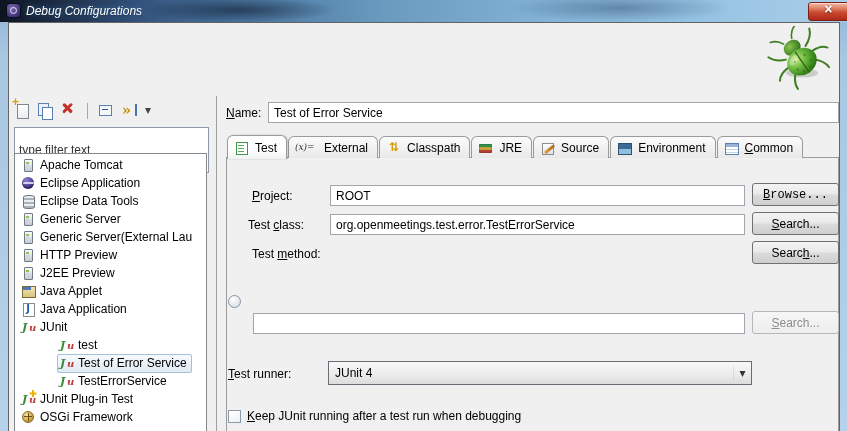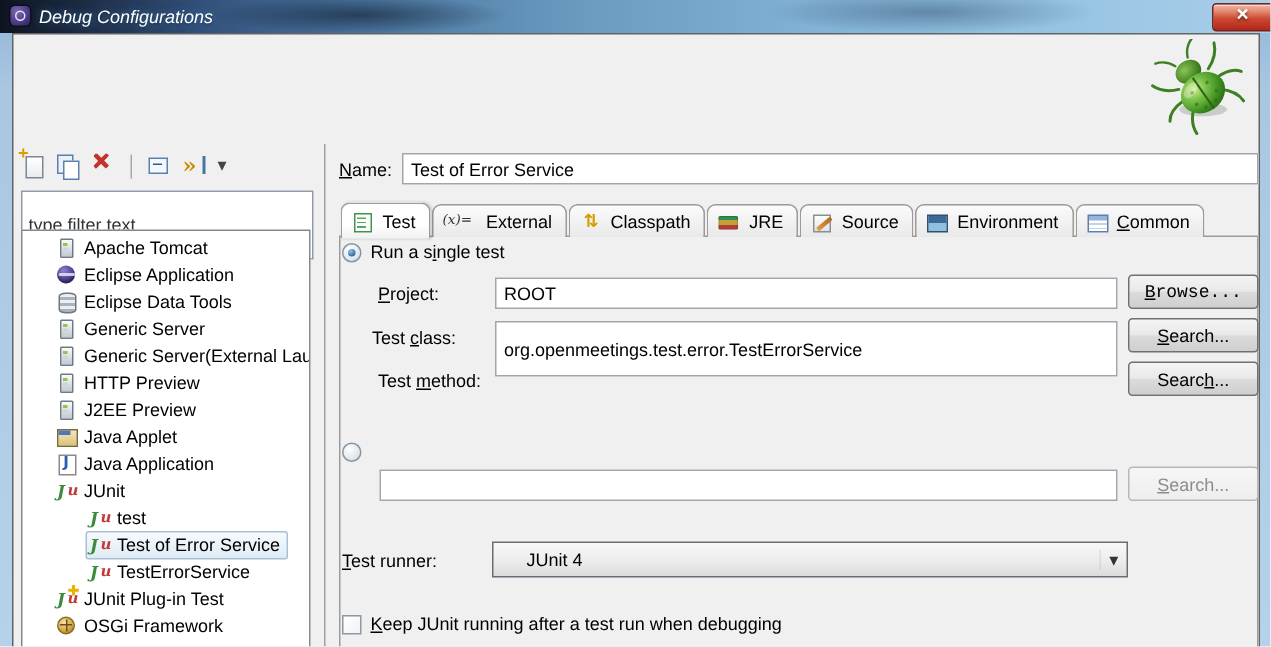--- a/index.html
+++ b/index.html
@@ -47,21 +47,21 @@
   .tb-filter::before{content:"»";position:absolute;left:2px;top:0;color:#c89000;font:bold 15px/18px "DejaVu Serif",serif;}
   .tb-filter::after{content:"";position:absolute;right:3px;top:3px;width:2px;height:12px;background:#4a74a8;}
   .tb-menu{width:14px;}
   .tb-menu::before{content:"▾";position:absolute;left:2px;top:1px;color:#444;font-size:12px;line-height:16px;}
   .filter-input{position:absolute;left:14px;top:127px;width:185px;height:20px;border:1px solid #8e99a5;
     padding:12px 4px;font:12px "Liberation Sans",sans-serif;background:#fff;}
   .filter-input::placeholder{color:#333;opacity:1;}
   .tree{position:absolute;left:14px;top:153px;width:193px;height:281px;background:#fff;
     border:1px solid #82898f;box-sizing:border-box;overflow:hidden;padding-top:2px;}
   .trow{height:18px;display:flex;align-items:center;white-space:nowrap;}
-  .trow.i1{padding-left:20px;} .trow.i2{padding-left:42px;}
+  .trow.i1{padding-left:4px;} .trow.i2{padding-left:42px;}
   .tsel{display:inline-flex;align-items:center;gap:4px;height:17px;padding:0 4px 0 1px;
     border:1px solid transparent;border-radius:2px;}
   .tsel.selected{background:linear-gradient(180deg,#f6fafd,#e0ebf5);border-color:#a6c0d8;}
   .tlabel{font-size:12px;}
   .ti{width:15px;height:15px;flex:none;position:relative;display:inline-block;}
   .ti-server::before{content:"";position:absolute;left:3px;top:1px;width:7px;height:11px;
     border:1px solid #707a86;border-radius:1px;background:linear-gradient(180deg,#fafafa,#c2c8d0);}
   .ti-server::after{content:"";position:absolute;left:5px;top:4px;width:3px;height:2px;background:#8fc64e;
     box-shadow:0 3px 0 #ced3da,0 6px 0 #ced3da;}
   .ti-eclipse::before{content:"";position:absolute;left:1px;top:1px;width:12px;height:12px;border-radius:50%;
@@ -124,21 +124,21 @@
   .radio.checked::after{content:"";position:absolute;left:3px;top:3px;width:5px;height:5px;border-radius:50%;
     background:radial-gradient(circle at 35% 30%,#8fc3ea,#2d6da8 70%,#1d5182);}
   .checkbox{width:13px;height:13px;border:1px solid #8a9aa8;box-sizing:border-box;flex:none;
     background:linear-gradient(135deg,#fff,#eef2f5);}
   .btn{position:absolute;width:87px;height:23px;border:1px solid #707070;border-radius:3px;
     background:linear-gradient(180deg,#f4f4f4,#e9e9e9 48%,#dbdbdb 52%,#cfcfcf);
     font:12px "Liberation Sans",sans-serif;text-align:center;padding:0;}
   .btn.disabled{border-color:#b5b8ba;color:#8d8d8d;background:linear-gradient(180deg,#f6f6f6,#eeeeee);}
   .combo{position:absolute;left:328px;top:361px;width:424px;height:24px;border:1px solid #62githum6d6d;border:1px solid #666d74;
     display:flex;align-items:center;box-sizing:border-box;
-    background:linear-gradient(180deg,#f8f8f8,#ececec 55%,#dcdcdc);padding-left:16px;}
+    background:linear-gradient(180deg,#f8f8f8,#ececec 55%,#dcdcdc);}
   .combo-text{flex:1;padding:0 6px;font-size:12px;}
   .combo-arrow{width:17px;text-align:center;color:#333;font-size:10px;border-left:1px solid rgba(0,0,0,.08);}
   .combo-arrow::before{content:"▾";font-size:12px;}
   u{text-decoration:underline;}
 </style>
 </head>
 <body>
 
 <div class="window">
 
@@ -329,31 +329,27 @@
     <div class="tab">
         <span class="tbi tbi-env"></span>
         <span>Environment</span>
       </div>
     <div class="tab">
         <span class="tbi tbi-common"></span>
         <span><u>C</u>ommon</span>
       </div>
   </div>
 
-  <div class="radio-row" style="left:228px;top:160px;">
-    <span class="radio checked"></span>
-    <span>Run a s<u>i</u>ngle test</span>
-  </div>
 
   <label class="flabel" style="left:252px;top:189px;"><u>P</u>roject:</label>
   <input class="txt" style="left: 330px; top: 185px; width: 415px; height: 21px;" value="ROOT">
   <button class="btn" style="left:752px;top:183px;font-family:Liberation Mono, monospace;"><span><u>B</u>rowse...</span></button>
 
   <label class="flabel" style="left:248px;top:218px;">Test <u>c</u>lass:</label>
-  <input class="txt" style="left: 330px; top: 214px; width: 415px; height: 37px;" value="org.openmeetings.test.error.TestErrorService">
+  <input class="txt" style="left: 330px; top: 214px; width: 415px; height: 21px;" value="org.openmeetings.test.error.TestErrorService">
   <button class="btn" style="left:752px;top:212px;"><span><u>S</u>earch...</span></button>
 
   <label class="flabel" style="left:252px;top:247px;">Test <u>m</u>ethod:</label>
   <button class="btn" style="left:752px;top:241px;"><span>Searc<u>h</u>...</span></button>
 
   <div class="radio-row" style="left:228px;top:293px;">
     <span class="radio"></span>
   </div>
   <input class="txt" style="left: 253px; top: 313px; width: 492px; height: 21px;" value="">
   <button class="btn disabled" style="left:752px;top:311px;"><span><u>S</u>earch...</span></button>

